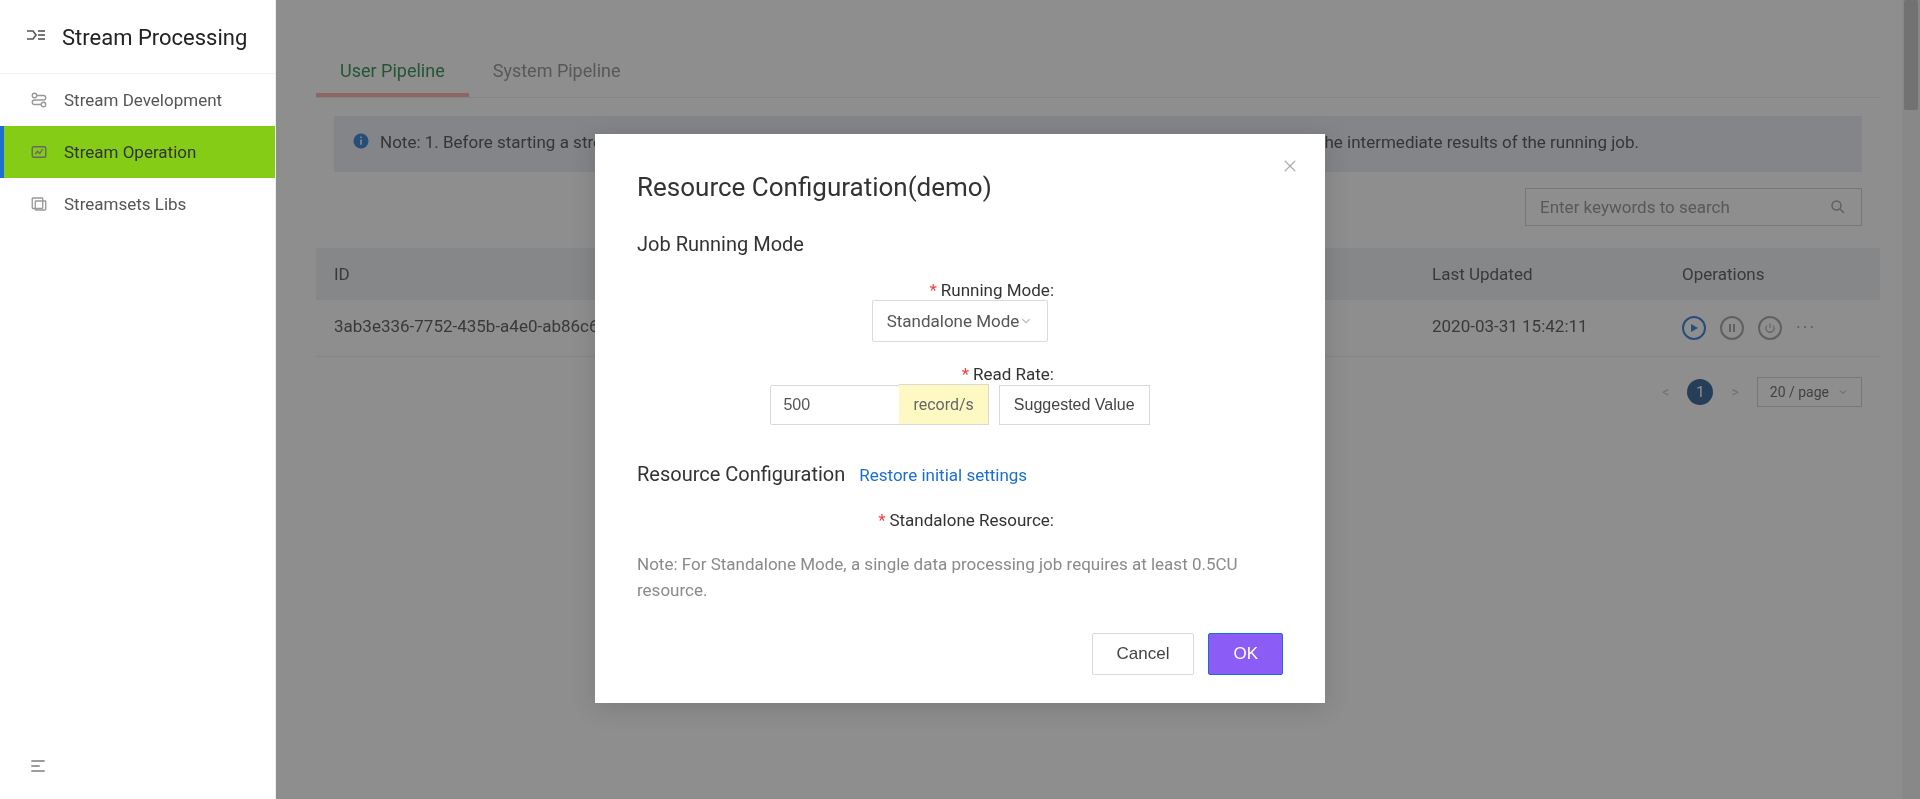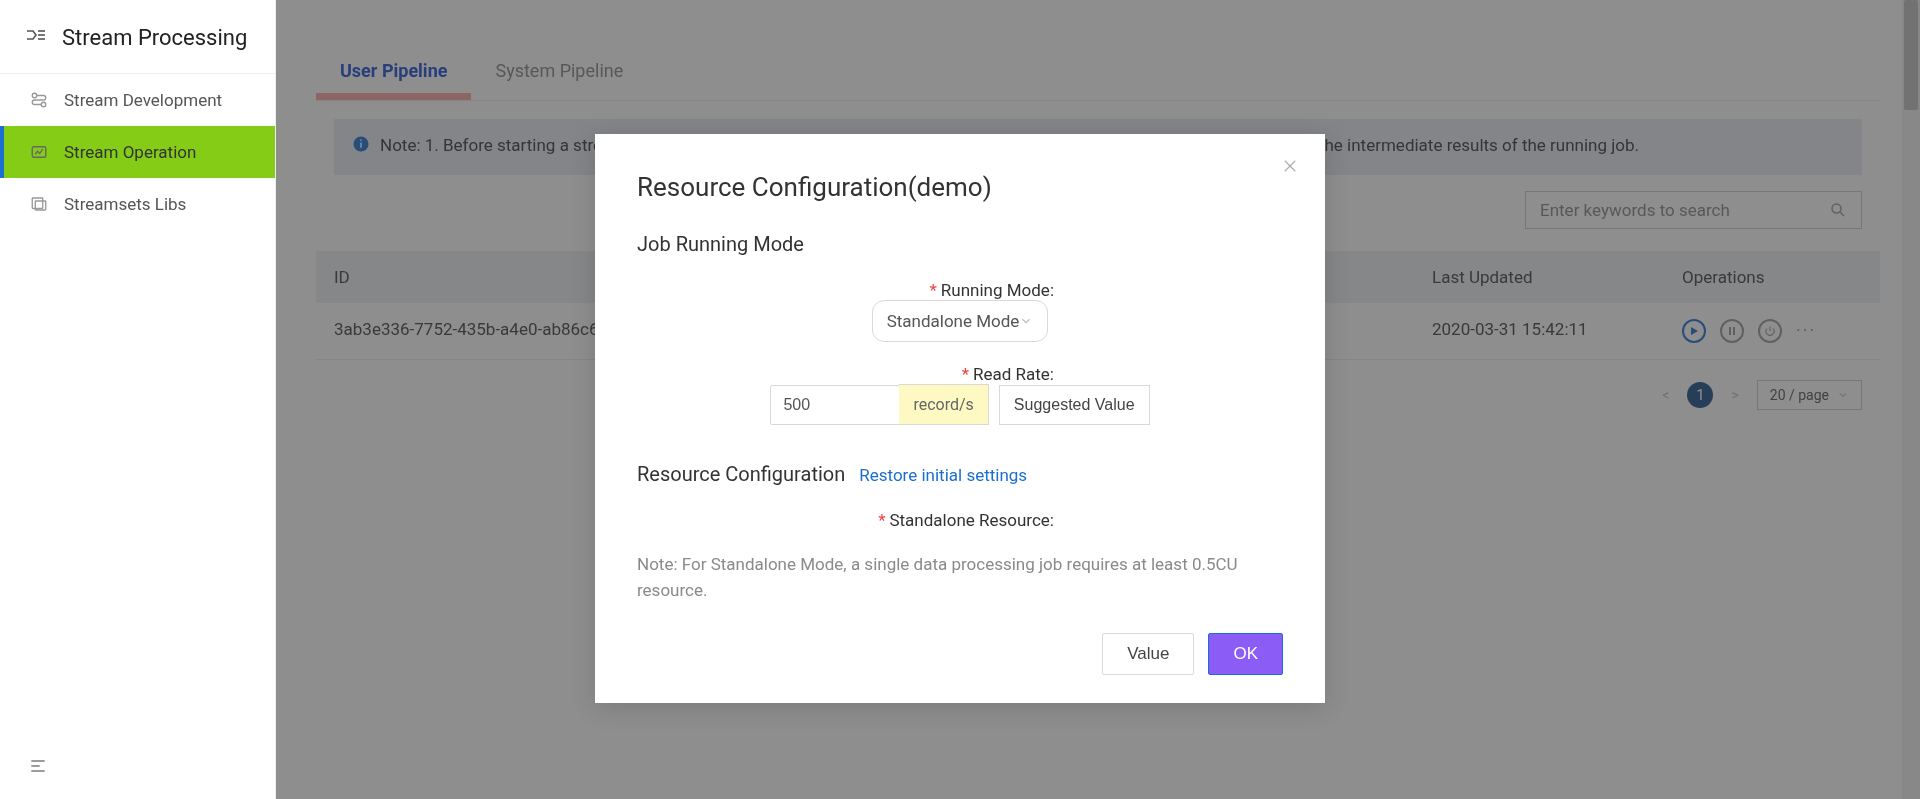--- a/index.html
+++ b/index.html
@@ -15,21 +15,21 @@
 .sidebar-item.active .icon { color: #666; }
 .sidebar-item-label { margin-left: 14px; }
 .sidebar-bottom { position: absolute; bottom: 20px; left: 28px; color: #888; cursor: pointer; }
 
 
 .overlay { position: absolute; left: 276px; top: 0; right: 0; bottom: 0; background: rgba(50,50,50,0.55); z-index: 20; }
 .main { position: absolute; left: 276px; top: 0; right: 0; bottom: 0; padding: 0; }
 .content-card { margin: 30px 40px 30px 40px; background: #fff; min-height: 500px; }
 .tabs { display: flex; padding-top: 18px; border-bottom: 1px solid #e8e8e8; }
 .tab { padding: 12px 24px; font-size: 18px; color: #888; cursor: pointer; border-bottom: 3px solid transparent; }
-.tab.active { color: #1d4ed8; border-bottom: 7px solid #fca5a5; font-weight: 700; }
+.tab.active { color: #15803d; border-bottom: 4px solid #fca5a5; font-weight: 400; }
 .info-banner { display: flex; align-items: flex-start; background: #e6ebf1; margin: 18px 18px 0 18px; padding: 14px 18px; font-size: 17px; color: #3a3a3a; line-height: 1.5; }
 .info-banner .info-icon { color: #1b6fd0; margin-right: 10px; margin-top: 2px; flex-shrink: 0; }
 .toolbar { display: flex; justify-content: flex-end; padding: 16px 18px; }
 .search-box { display: flex; align-items: center; border: 1px solid #ccc; padding: 8px 14px; width: 337px; color: #888; font-size: 17px; justify-content: space-between; }
 .search-box svg { color: #999; }
 .table { width: 100%; margin-top: 6px; }
 .table-header { display: flex; background: #eef0f2; padding: 16px 18px; font-size: 17px; color: #444; }
 .table-row { display: flex; padding: 16px 18px; border-bottom: 1px solid #eee; font-size: 17px; color: #444; }
 .col-id { flex: 0 0 440px; }
 .col-updated { flex: 0 0 250px; margin-left: auto; }
@@ -45,21 +45,21 @@
 
 
 .modal { position: absolute; left: 50%; top: 134px; transform: translateX(-50%); width: 730px; background: #fff; z-index: 30; box-shadow: 0 4px 24px rgba(0,0,0,0.15); padding: 38px 42px 28px 42px; }
 .modal-close { position: absolute; top: 22px; right: 26px; color: #aaa; font-size: 20px; cursor: pointer; font-weight: 300; }
 .modal-title { font-size: 26px; color: #333; font-weight: 400; margin-bottom: 30px; }
 .section-title { font-size: 20px; color: #333; margin-bottom: 24px; display: flex; align-items: baseline; gap: 14px; }
 .restore-link { font-size: 17px; color: #1b6fd0; cursor: pointer; font-weight: 400; margin-top: 18px; }
 .form-row { display: flex; align-items: center; margin-bottom: 22px; flex-direction: column; }
 .form-label { width: 200px; text-align: right; font-size: 17px; color: #333; padding-right: 6px; }
 .form-label .req { color: #f04040; margin-right: 4px; }
-.select { flex: 1; max-width: 420px; border: 1px solid #d9d9d9; border-radius: 12px; padding: 10px 14px; display: flex; justify-content: space-between; align-items: center; color: #555; cursor: pointer; font-size: 17px; }
+.select { flex: 1; max-width: 420px; border: 1px solid #d9d9d9; border-radius: 2px; padding: 10px 14px; display: flex; justify-content: space-between; align-items: center; color: #555; cursor: pointer; font-size: 17px; }
 .input-group { display: flex; align-items: center; gap: 10px; }
 .text-input { border: 1px solid #d9d9d9; border-radius: 2px; padding: 10px 12px; font-size: 16px; width: 130px; color: #555; }
 .text-input.small { width: 76px; }
 .unit-label { background: #fef9c3; border: 1px solid #d9d9d9; border-left: none; padding: 10px 14px; font-size: 16px; color: #666; margin-left: -11px; }
 .suggest-btn { border: 1px solid #d9d9d9; padding: 10px 14px; font-size: 16px; color: #444; cursor: pointer; background: #fff; }
 .hint-text { color: #888; font-size: 17px; margin-left: 10px; }
 .note-text { color: #8a8a8a; font-size: 17px; line-height: 1.5; margin-top: 8px; margin-bottom: 30px; }
 .modal-footer { display: flex; justify-content: flex-end; gap: 14px; }
 .btn { padding: 10px 24px; font-size: 17px; border-radius: 2px; cursor: pointer; border: 1px solid #d9d9d9; background: #fff; color: #444; }
 .btn.primary { background: #8b5cf6; border-color: #1b6fd0; color: #fff; }
@@ -240,20 +240,20 @@
     <span class="restore-link">Restore initial settings</span>
   </div>
 
   <div class="form-row">
     <div class="form-label"><span class="req">*</span><span>Standalone Resource:</span></div>
   </div>
 
   <div class="note-text">Note: For Standalone Mode, a single data processing job requires at least 0.5CU resource.</div>
 
   <div class="modal-footer">
-    <button class="btn">Value</button>
+    <button class="btn">Cancel</button>
     <button class="btn primary">OK</button>
   </div>
 </div>
 
 <div class="scrollbar-track">
   <div class="scrollbar-thumb"></div>
 </div>
 
 </body></html>

